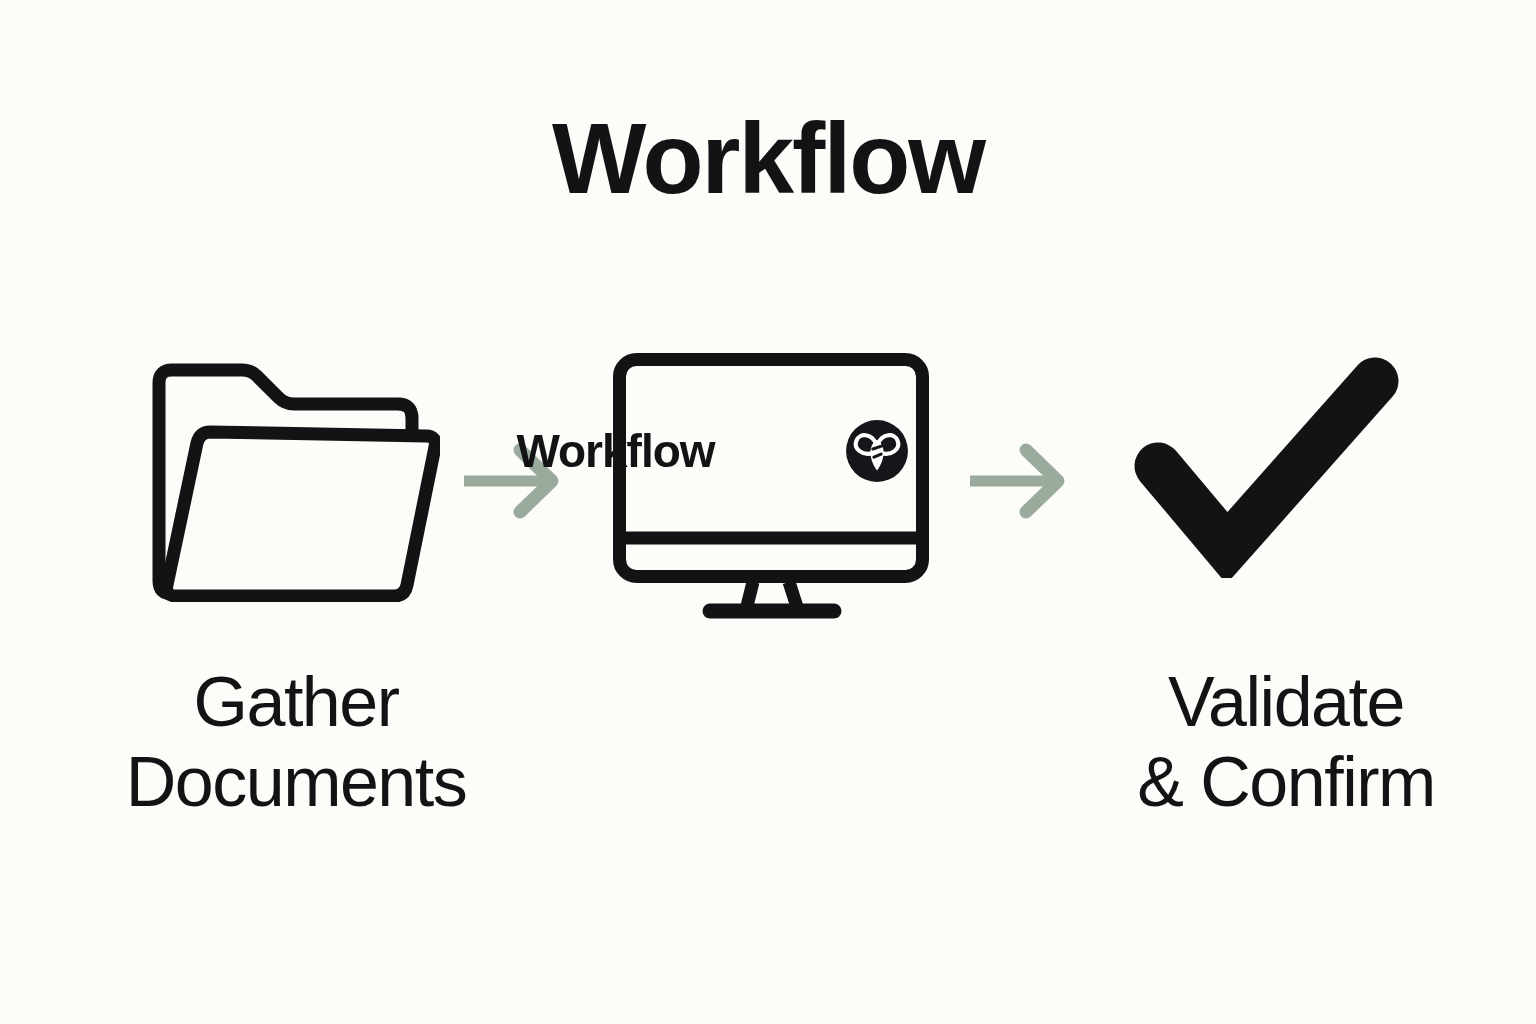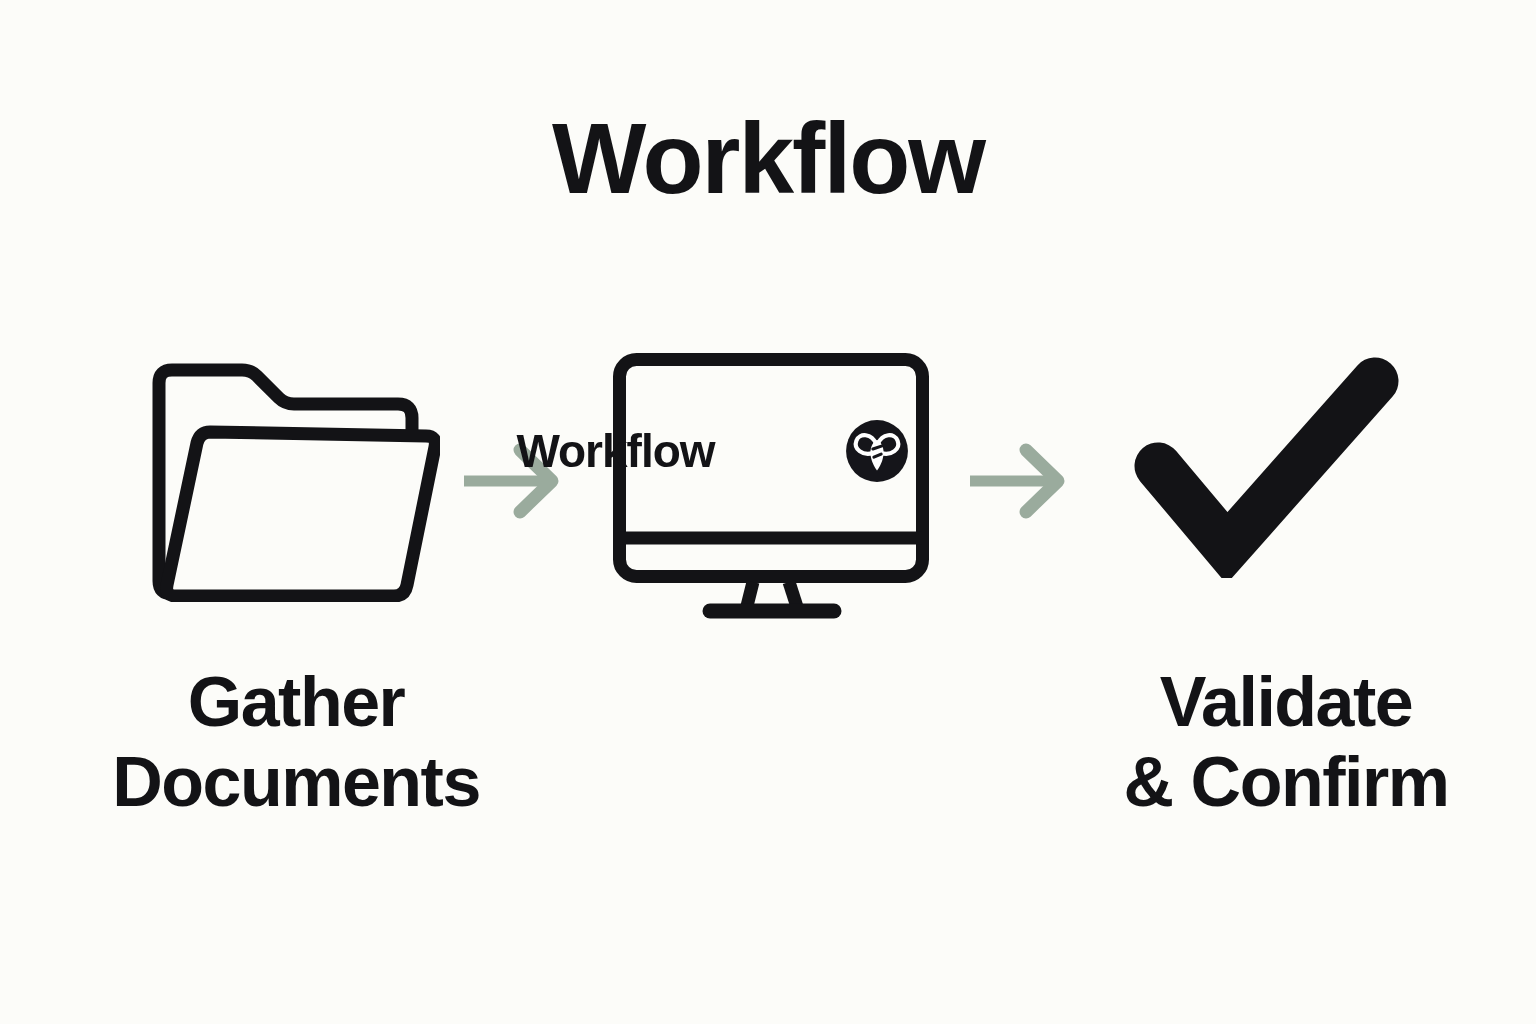--- a/index.html
+++ b/index.html
@@ -37,21 +37,21 @@
   }
   .screen-brand {
     font-size: 46px; font-weight: 700; letter-spacing: -1px;
     color: var(--ink, #131316);
   }
   .trillium { width: 62px; height: 62px; flex: 0 0 auto; }
 
   .step-label {
     position: absolute; top: 662px; width: 520px;
     text-align: center; white-space: pre-line;
-    font-size: 70px; font-weight: 700; letter-spacing: -1.5px;
+    font-size: 70px; font-weight: 400; letter-spacing: -1.5px;
     line-height: 80px;
     color: var(--ink, #131316);
   }
   .label-1 { left: 36px; }
   .label-2 { left: 508px; }
   .label-3 { left: 1026px; }
 
   .stroke-ink { stroke: var(--ink, #131316); }
   .fill-bg { fill: var(--bg, #fcfcf9); }
 </style>

